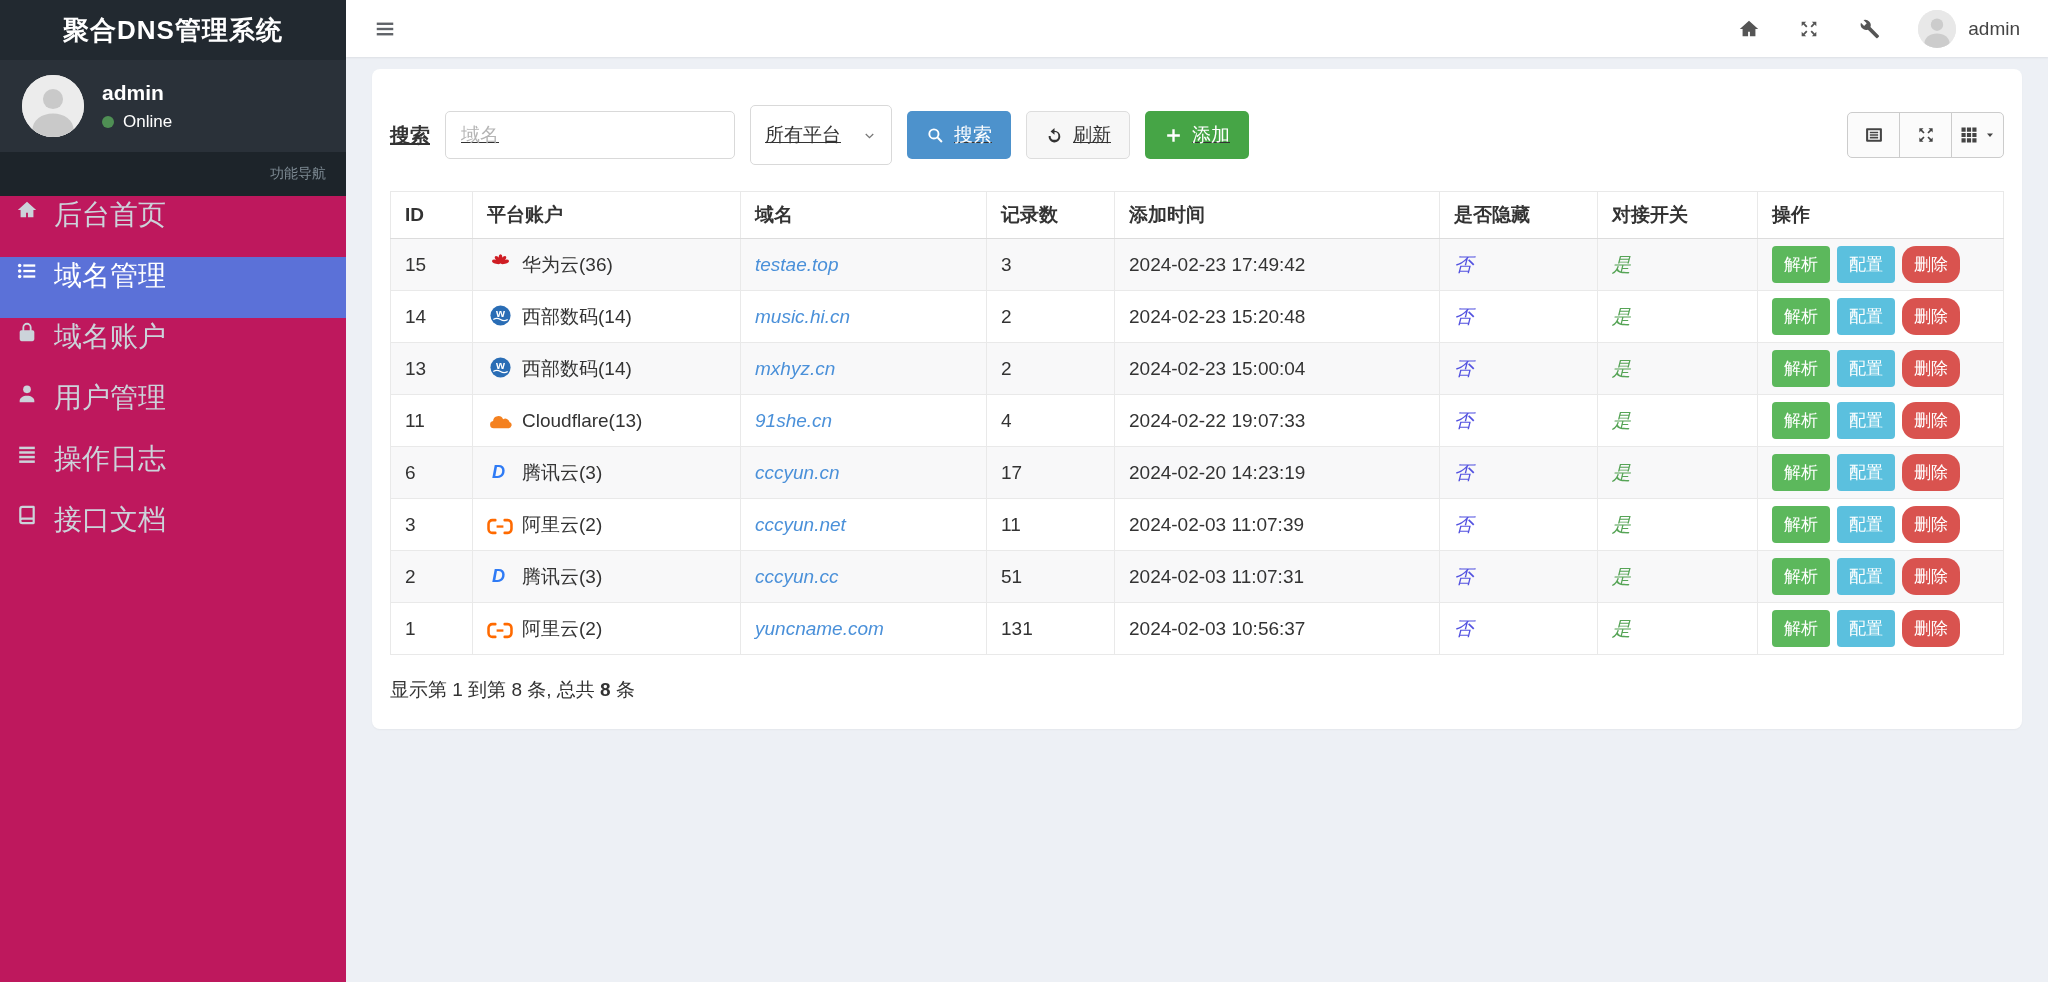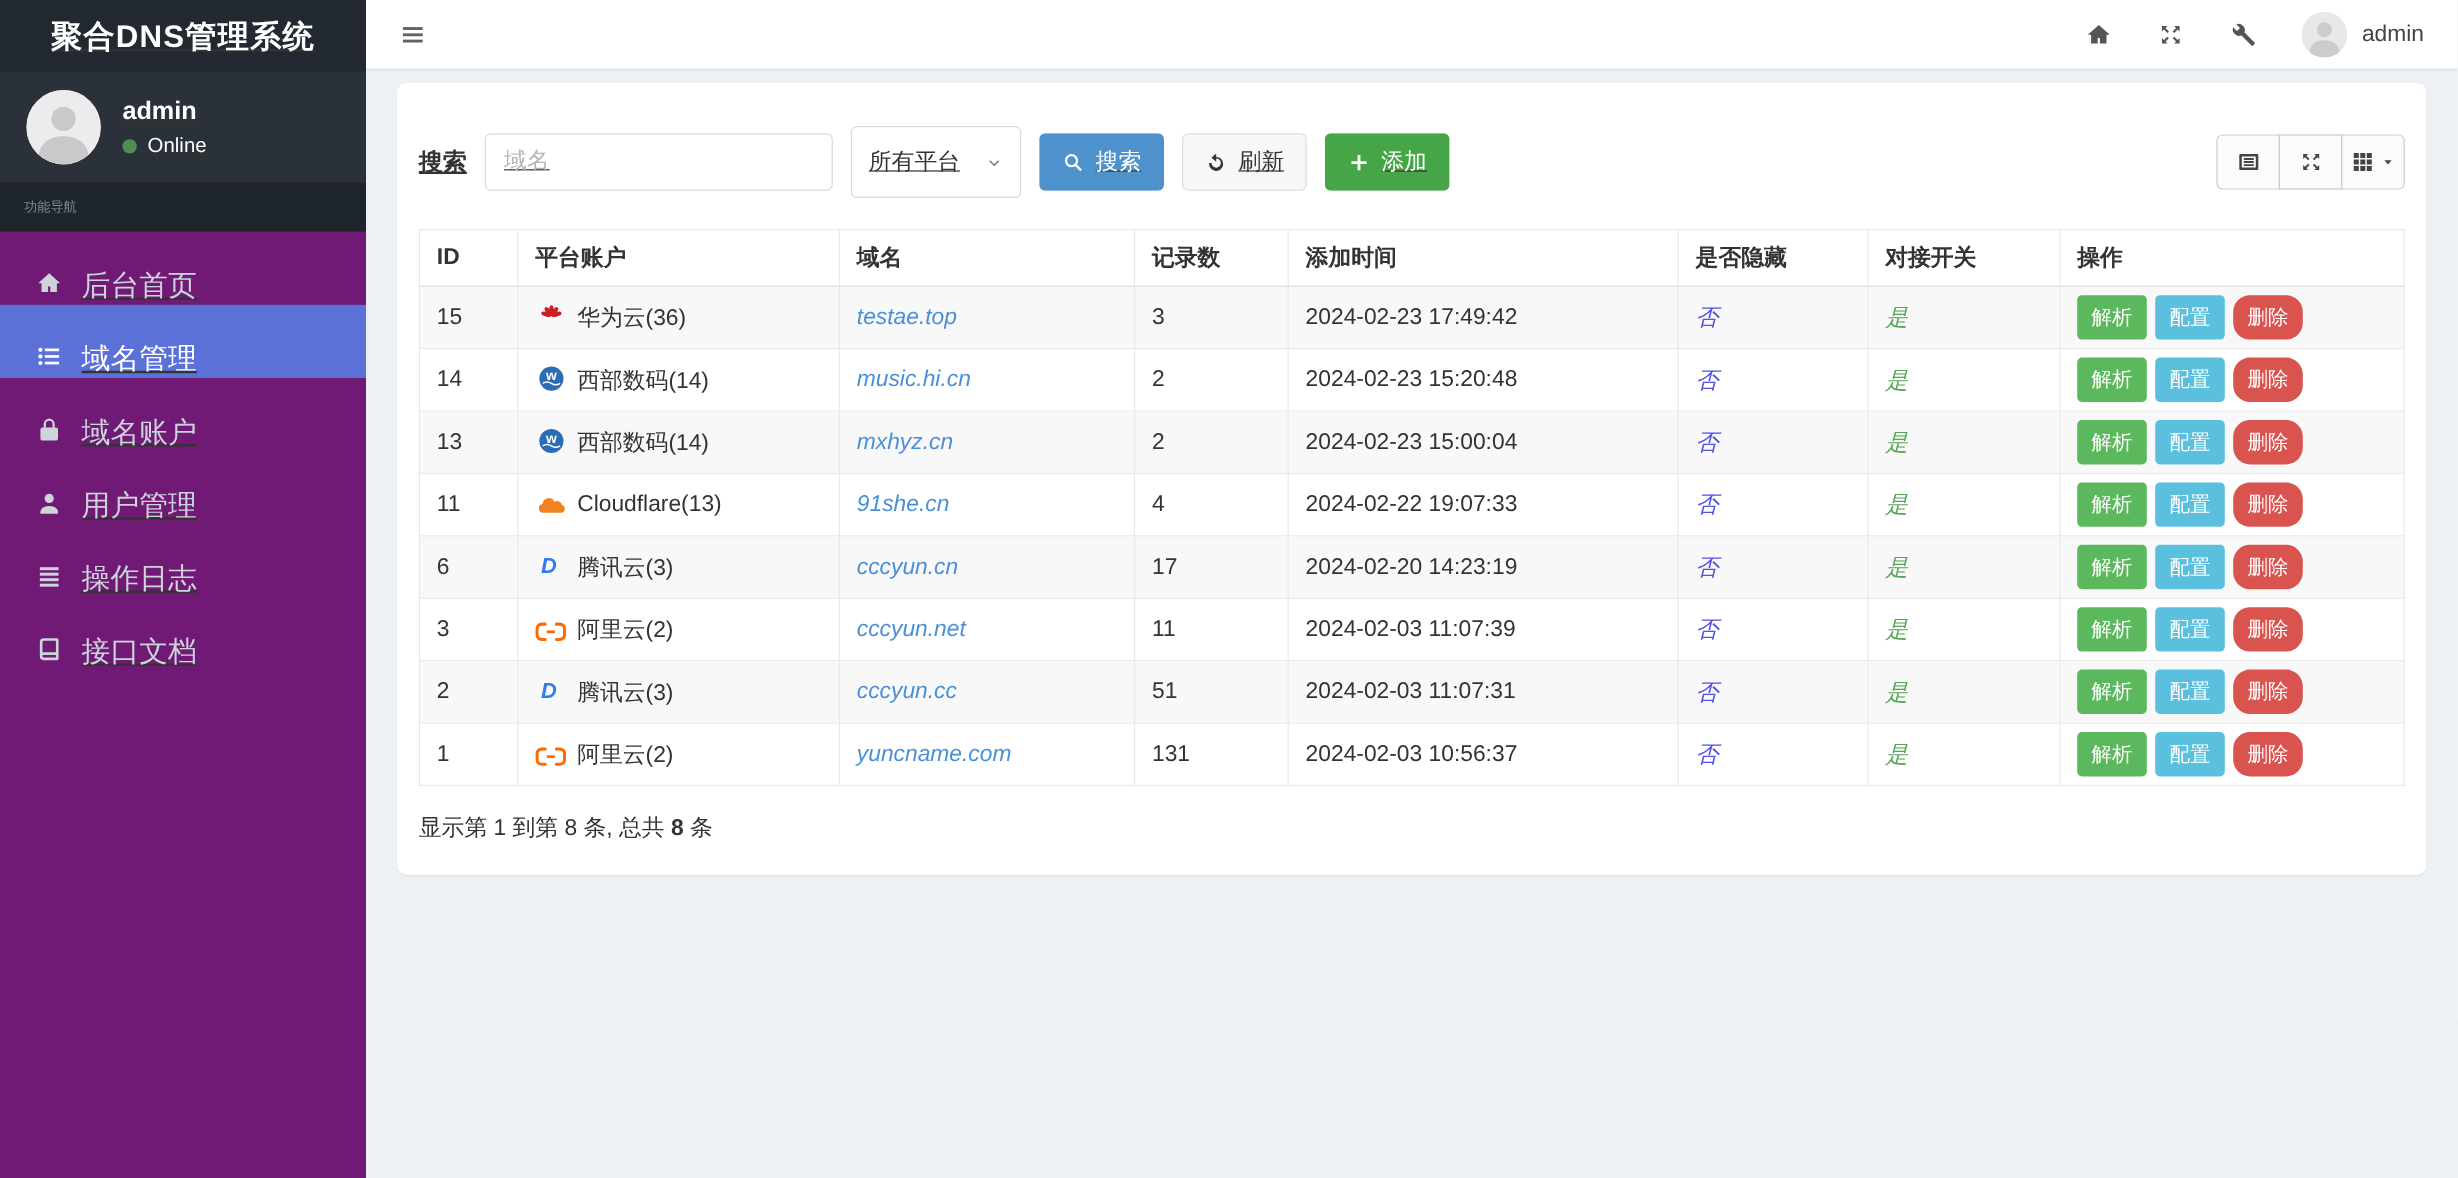--- a/index.html
+++ b/index.html
@@ -5,32 +5,32 @@
   * { box-sizing: border-box; }
   html,body { margin:0; padding:0; }
   body {
     width:2048px; height:982px; overflow:hidden;
     background:#edf0f5; color:#333;
     font-family:"Liberation Sans","DejaVu Sans",sans-serif;
   }
   .app { display:flex; width:100%; height:100%; }
 
   
-  .sidebar { width:305px; flex-shrink:0; background:#701a75; display:flex; flex-direction:column;text-decoration:underline; }
+  .sidebar { width:346px; flex-shrink:0; background:#be185d; display:flex; flex-direction:column; }
   .brand { height:60px; background:#222930; color:#fff; font-size:26px; font-weight:bold;
            display:flex; align-items:center; justify-content:center; letter-spacing:1px; }
   .user-panel { display:flex; align-items:center; gap:18px; padding:15px 22px; height:92px; background:#2a3139; }
   .avatar-lg { width:62px; height:62px; border-radius:50%; background:#ececec; overflow:hidden; flex-shrink:0; }
   .user-name { color:#fff; font-size:21px; font-weight:bold; }
   .user-status { display:flex; align-items:center; gap:9px; color:#fff; font-size:17px; margin-top:7px; }
   .dot { width:12px; height:12px; border-radius:50%; background:var(--online-dot); }
-  .nav-label { background:#1d242a; color:#7d8a93; font-size:11px; padding:13px 20px; }
+  .nav-label { background:#1d242a; color:#7d8a93; font-size:14px; padding:13px 20px;text-align:right; }
   .nav { display:flex; flex-direction:column; }
-  .nav-item { height:61px; display:flex; align-items:flex-end; gap:16px; padding:0 30px;
-              color:#ccd3da; font-size:24px; cursor:pointer; }
+  .nav-item { height:61px; display:flex; align-items:flex-start; gap:16px; padding:0 16px;
+              color:#ccd3da; font-size:28px; cursor:pointer; }
   .nav-item.active { background:var(--accent); color:#fff; }
   .nav-item svg { width:22px; height:22px; fill:currentColor; flex-shrink:0; }
 
   
   .main { flex:1; display:flex; flex-direction:column; min-width:0; }
   .topbar { height:57px; background:#fff; display:flex; align-items:center; justify-content:space-between;
             padding:0 28px; box-shadow:0 1px 2px rgba(0,0,0,.07); position:relative; z-index:2; }
   .hamburger { cursor:pointer; display:flex; align-items:center; }
   .hamburger svg { width:22px; height:22px; fill:#5f6368; }
   .topbar-right { display:flex; align-items:center; gap:38px; }

